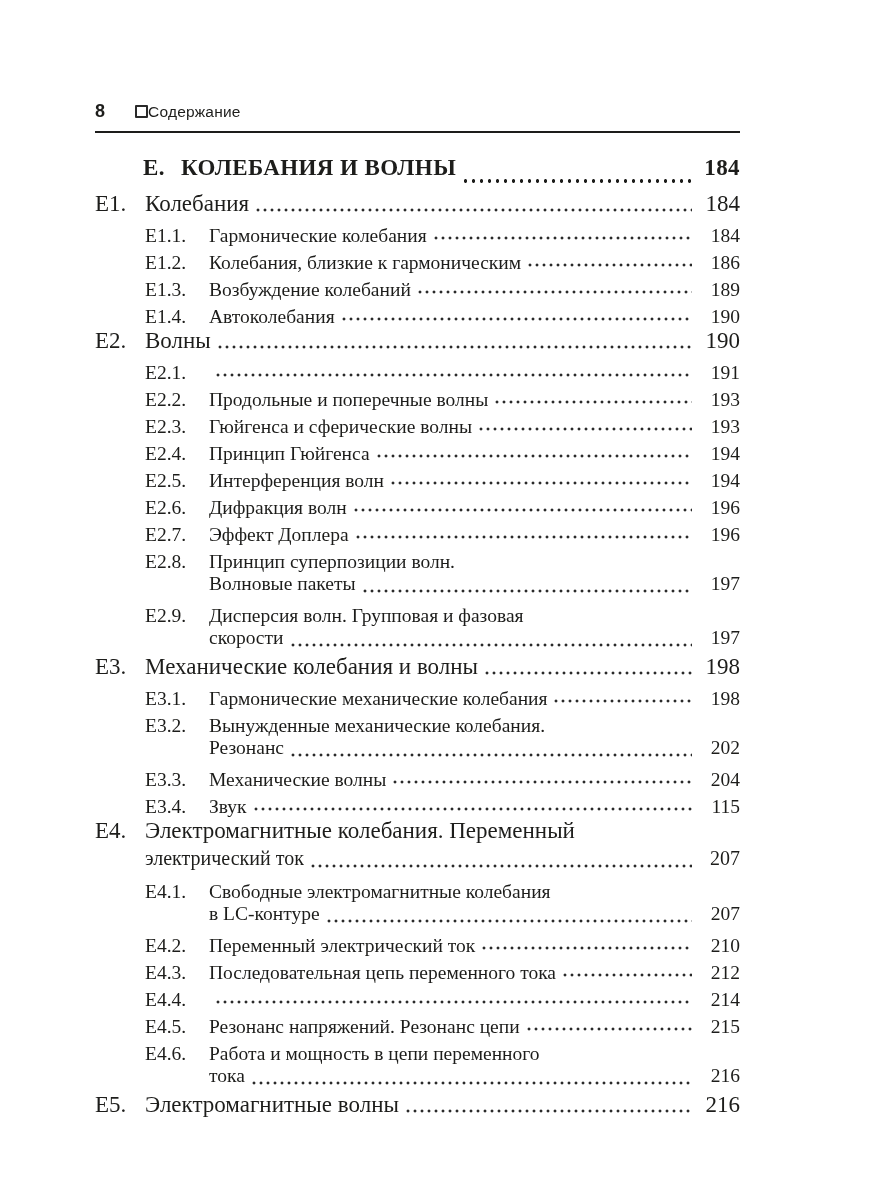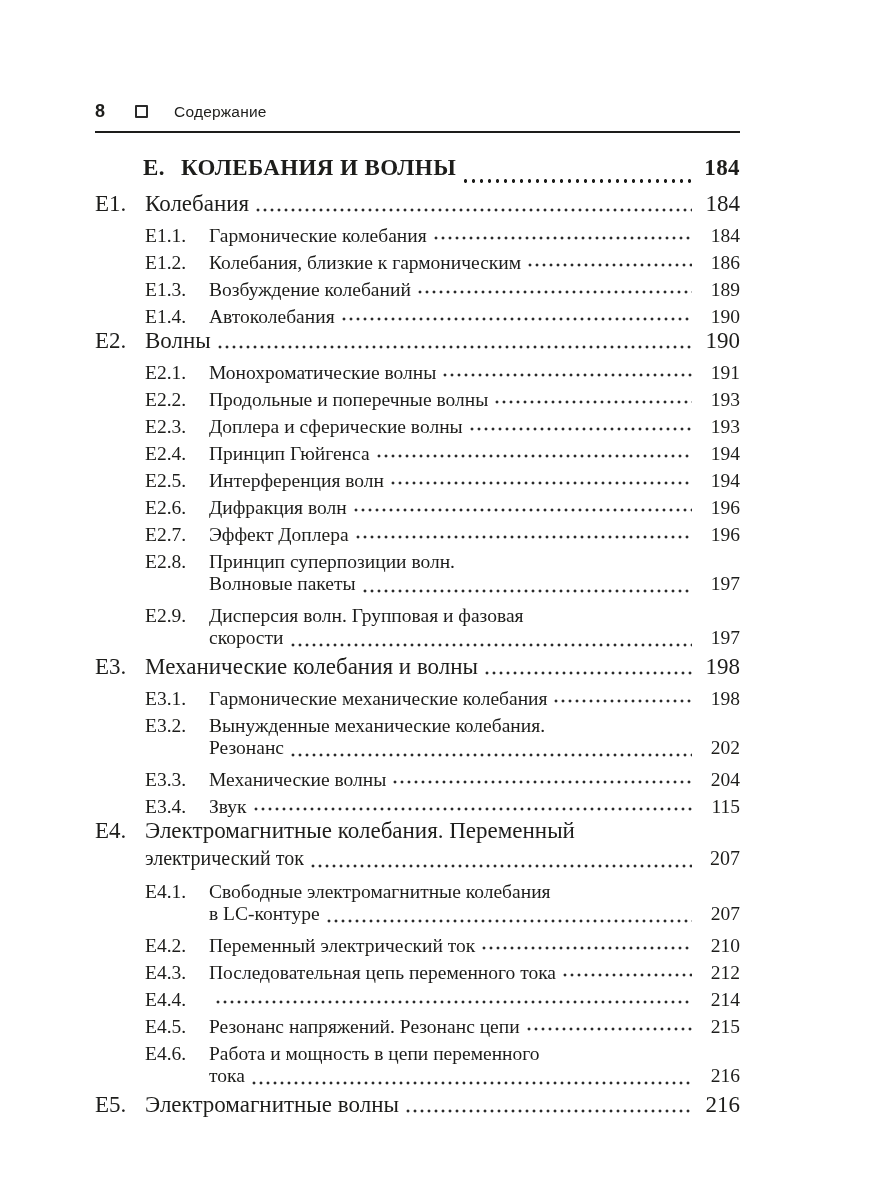--- a/index.html
+++ b/index.html
@@ -35,21 +35,20 @@
   .bullet {
     display: inline-block;
     width: 9px;
     height: 9px;
     border: 2px solid #2a2a2a;
     border-radius: 1px;
     margin-left: 30px;
   }
   .htitle {
     font-size: 15.5px;
-    margin-left: 26px;
     letter-spacing: 0.2px;
   }
   .rule {
     position: absolute;
     top: 131px;
     left: 95px;
     width: 645px;
     border-top: 2px solid #1d1d1b;
   }
   
@@ -172,33 +171,32 @@
         <span class="page-num">190</span>
       </div>
       <div class="row l1">
         <span class="label">Е2.</span>
         <span class="title">Волны</span>
         <span class="dots"></span>
         <span class="page-num">190</span>
       </div>
       <div class="row l2">
         <span class="label">Е2.1.</span>
-        <span class="title">Монохроматические волны</span>
         <span class="dots"></span>
         <span class="page-num">191</span>
       </div>
       <div class="row l2">
         <span class="label">Е2.2.</span>
         <span class="title">Продольные и поперечные волны</span>
         <span class="dots"></span>
         <span class="page-num">193</span>
       </div>
       <div class="row l2">
         <span class="label">Е2.3.</span>
-        <span class="title">Доплера и сферические волны</span>
+        <span class="title">Гюйгенса и сферические волны</span>
         <span class="dots"></span>
         <span class="page-num">193</span>
       </div>
       <div class="row l2">
         <span class="label">Е2.4.</span>
         <span class="title">Принцип Гюйгенса</span>
         <span class="dots"></span>
         <span class="page-num">194</span>
       </div>
       <div class="row l2">

